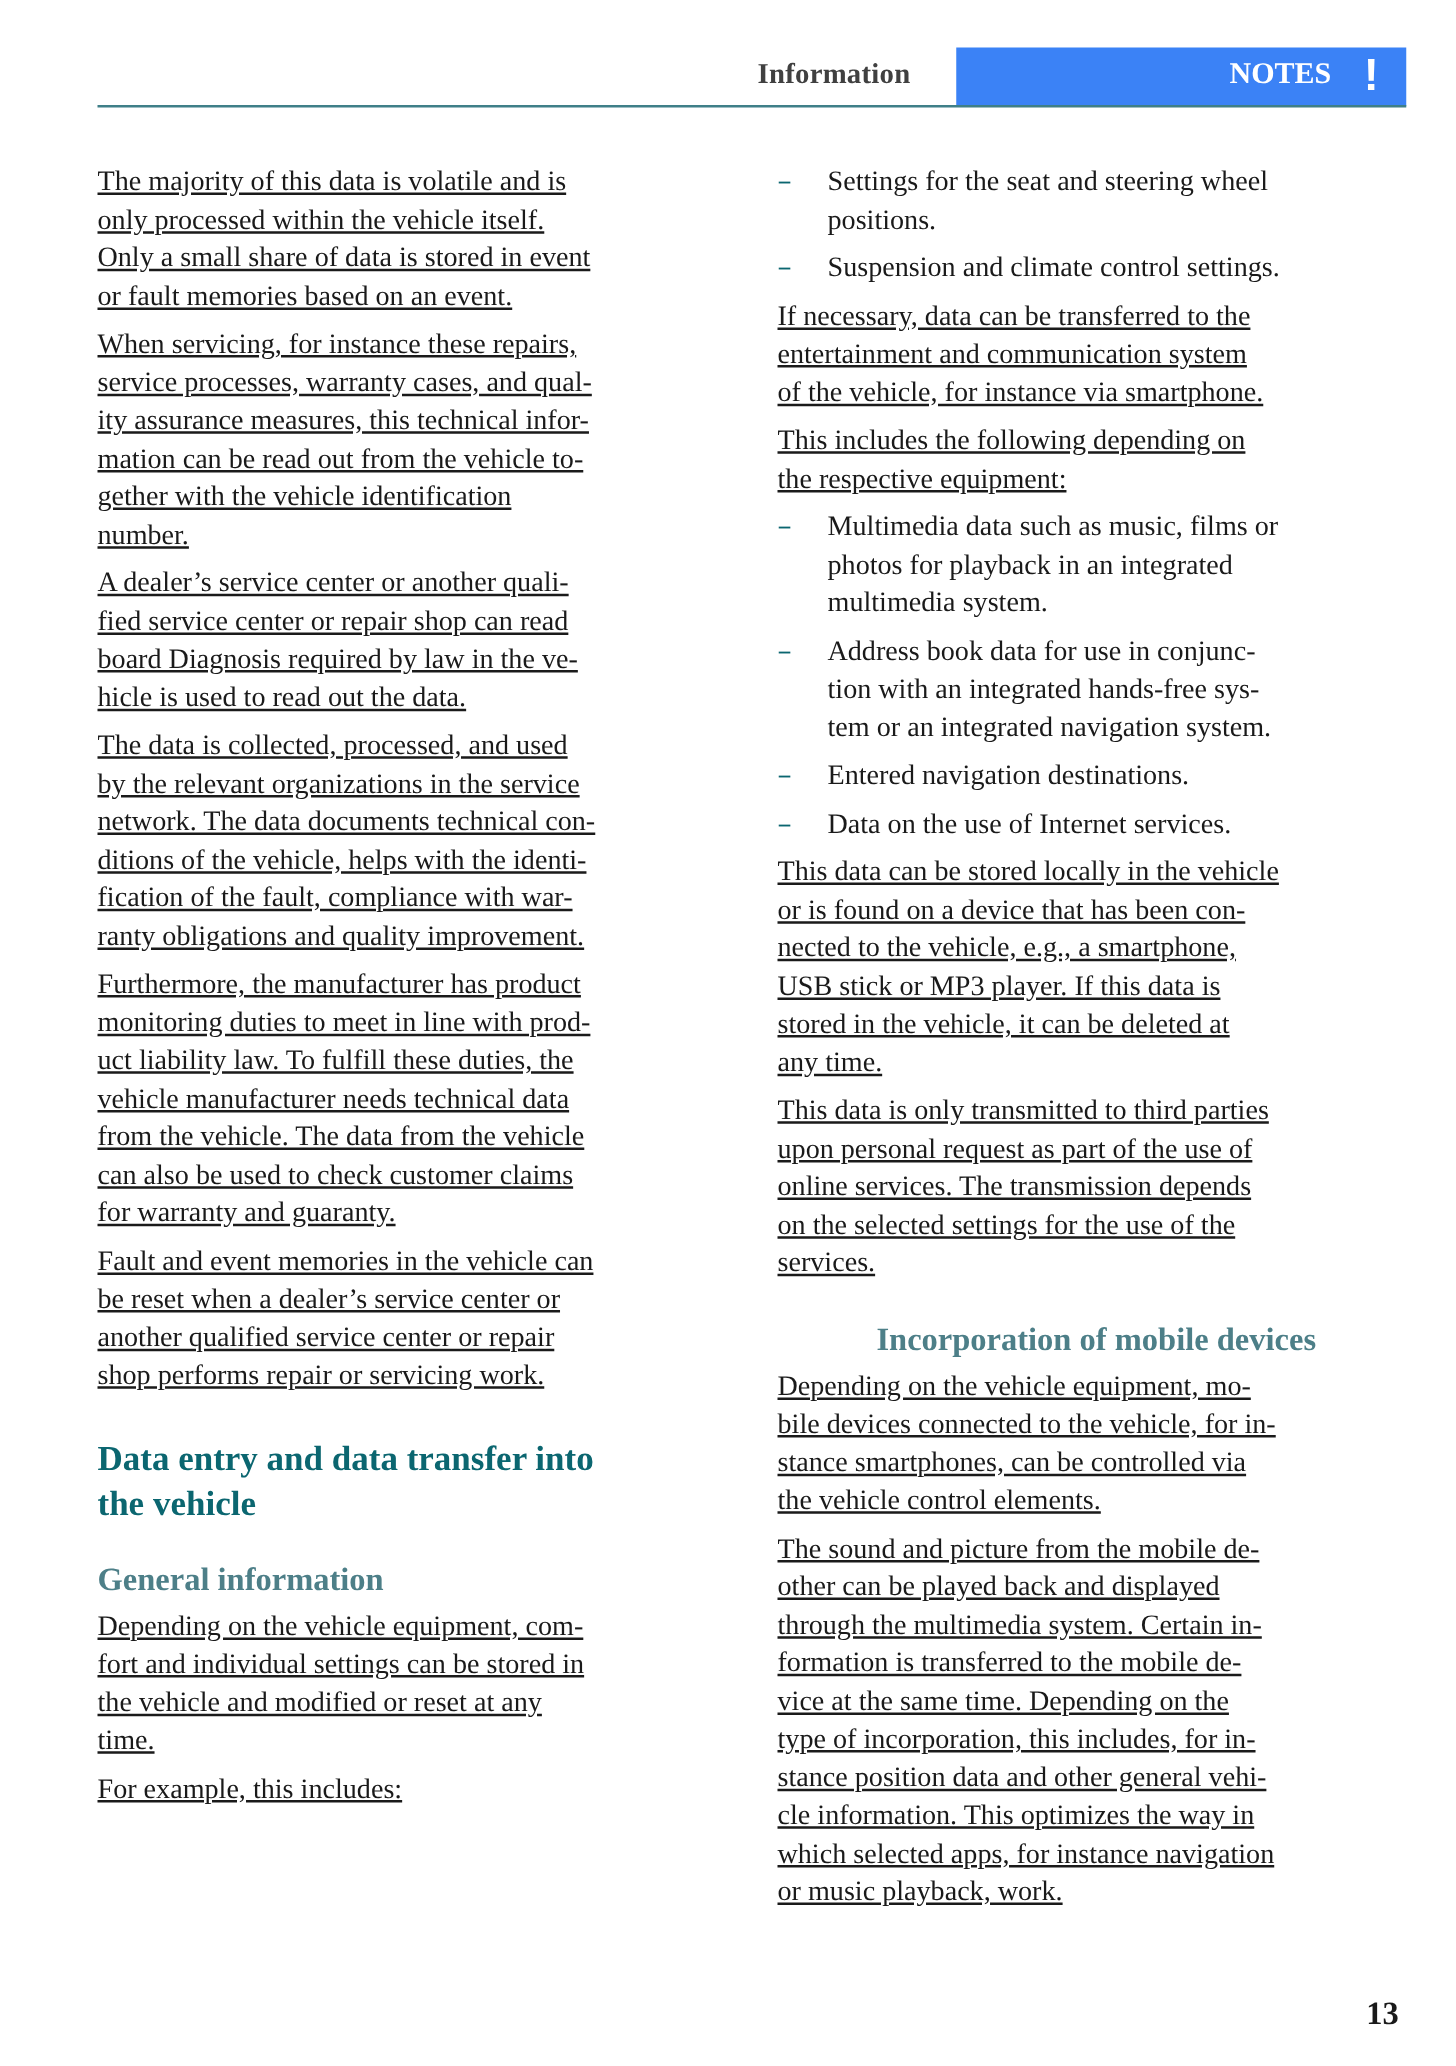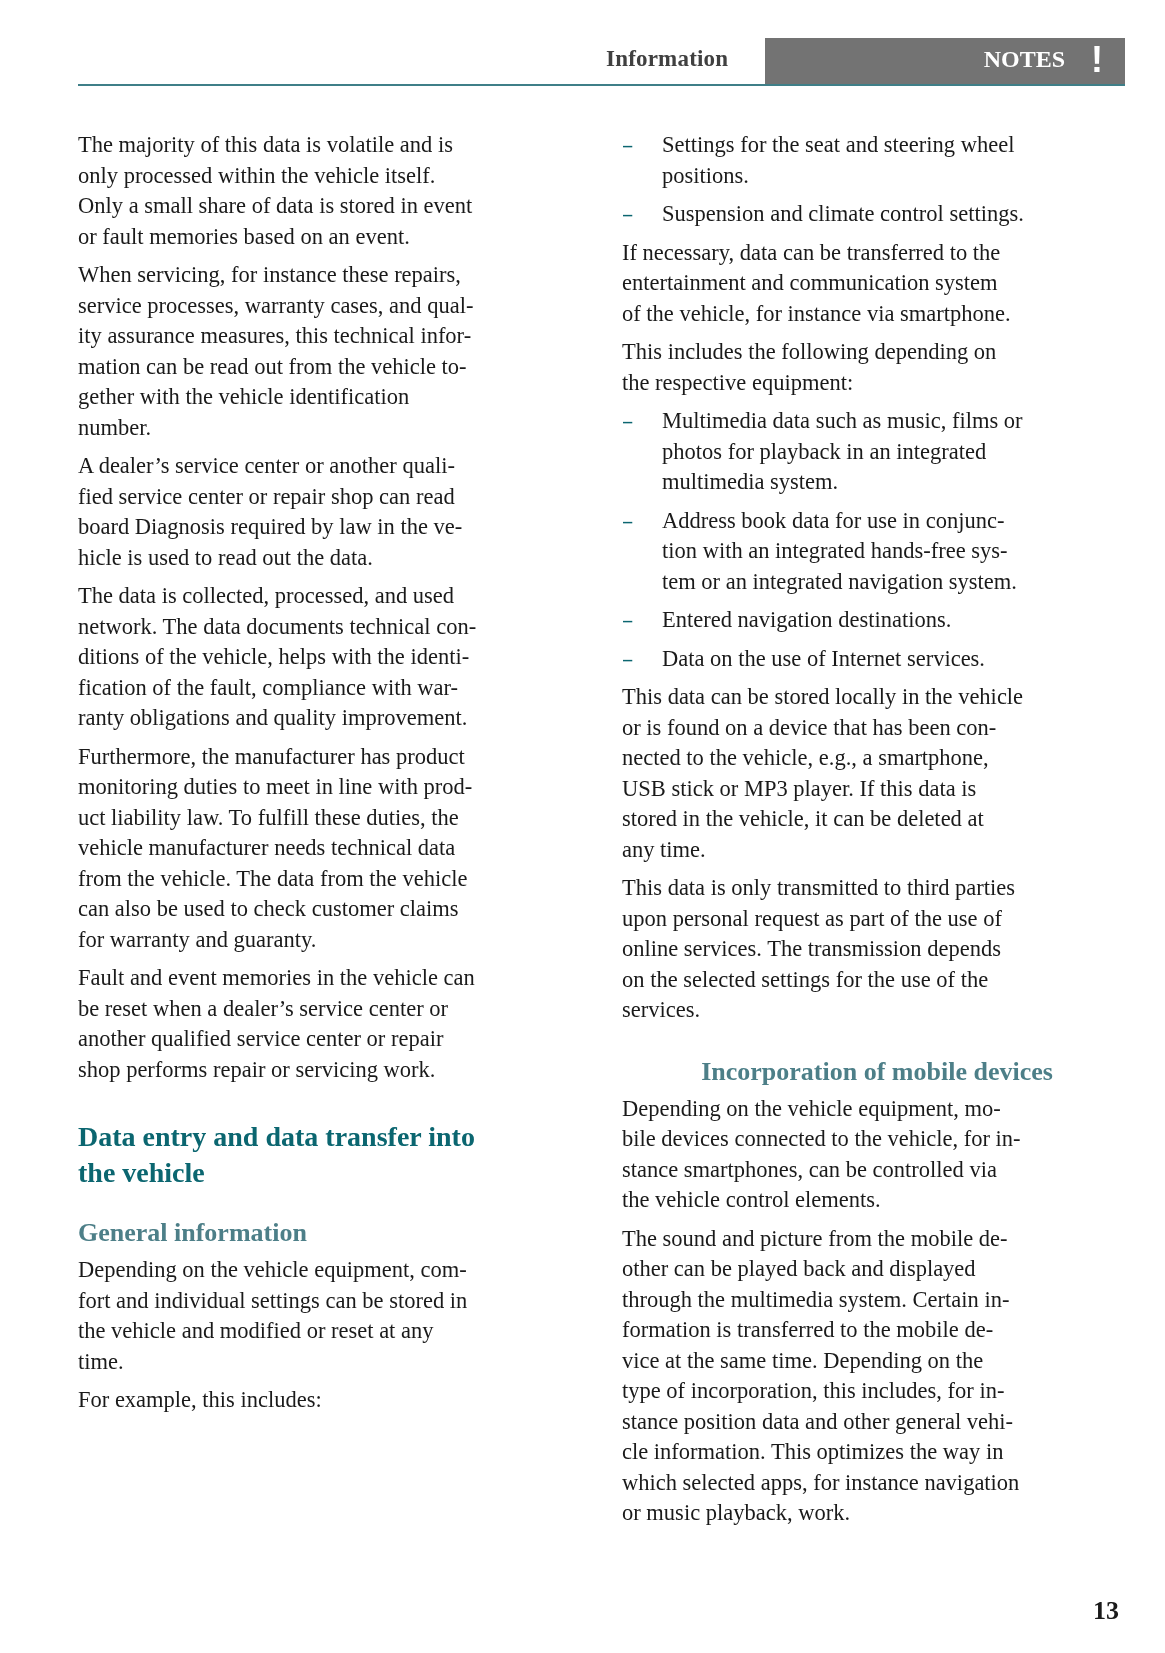--- a/index.html
+++ b/index.html
@@ -1,30 +1,30 @@
 <!DOCTYPE html>
 <html><head>
 <meta charset="utf-8">
 <style>
   html, body { margin: 0; padding: 0; background: #ffffff; }
   body { width: 1165px; height: 1653px; position: relative; overflow: hidden;
          font-family: "DejaVu Serif", "Liberation Serif", serif; color: #1a1a1a; }
   .header-rule { position: absolute; left: 78px; top: 84px; width: 1047px; height: 2px; background: #3f7f88; }
   .header-section { position: absolute; left: 606px; top: 46px; font-weight: bold; font-size: 23px;
                     font-family: "Liberation Serif", serif; color: #404040; letter-spacing: 0.2px; }
-  .header-tab { position: absolute; left: 765px; top: 38px; width: 360px; height: 47px; background: #737373; }
+  .header-tab { position: absolute; left: 765px; top: 38px; width: 360px; height: 47px; background: #3b82f6; }
   .header-tab .label { position: absolute; right: 60px; top: 8px; color: #fff; font-weight: bold;
                        font-size: 24px; font-family: "Liberation Serif", serif; }
   .header-tab .bang { position: absolute; right: 22px; top: 1px; color: #fff; font-weight: bold; font-size: 36px;
                       font-family: "Liberation Sans", sans-serif; }
   .col { position: absolute; top: 130px; }
   .col-left { left: 78px; width: 505px; }
   .col-right { left: 622px; width: 510px; }
   .line { font-size: 22.5px; line-height: 30.5px; white-space: nowrap; font-family: "Liberation Serif", "DejaVu Serif", serif; }
-  .para { margin: 0 0 8px 0; }
+  .para { margin: 0 0 8px 0; text-decoration: underline; }
   .bullet { position: relative; padding-left: 40px; margin: 0 0 8px 0; }
   .bullet .dash { position: absolute; left: 0; top: 0; color: #0b6670; font-size: 22.5px; line-height: 30.5px; }
   .h2 { color: #0b6670; font-weight: bold; font-size: 28px; line-height: 36px; margin: 34px 0 26px 0;
         font-family: "Liberation Serif", serif; }
   .h3 { color: #4d7f88; font-weight: bold; font-size: 26px; line-height: 32px; margin: 0 0 6px 0;
         font-family: "Liberation Serif", serif; }
   .h3.spaced { margin-top: 30px; text-align: center; }
   .page-num { position: absolute; left: 1093px; top: 1596px; font-weight: bold; font-size: 26px;
               font-family: "Liberation Serif", serif; color: #1a1a1a; }
 </style>
@@ -55,20 +55,21 @@
         <div class="line">number.</div>
       </div>
       <div class="para">
         <div class="line">A dealer’s service center or another quali-</div>
         <div class="line">fied service center or repair shop can read</div>
         <div class="line">board Diagnosis required by law in the ve-</div>
         <div class="line">hicle is used to read out the data.</div>
       </div>
       <div class="para">
         <div class="line">The data is collected, processed, and used</div>
+        <div class="line">by the relevant organizations in the service</div>
         <div class="line">network. The data documents technical con-</div>
         <div class="line">ditions of the vehicle, helps with the identi-</div>
         <div class="line">fication of the fault, compliance with war-</div>
         <div class="line">ranty obligations and quality improvement.</div>
       </div>
       <div class="para">
         <div class="line">Furthermore, the manufacturer has product</div>
         <div class="line">monitoring duties to meet in line with prod-</div>
         <div class="line">uct liability law. To fulfill these duties, the</div>
         <div class="line">vehicle manufacturer needs technical data</div>

